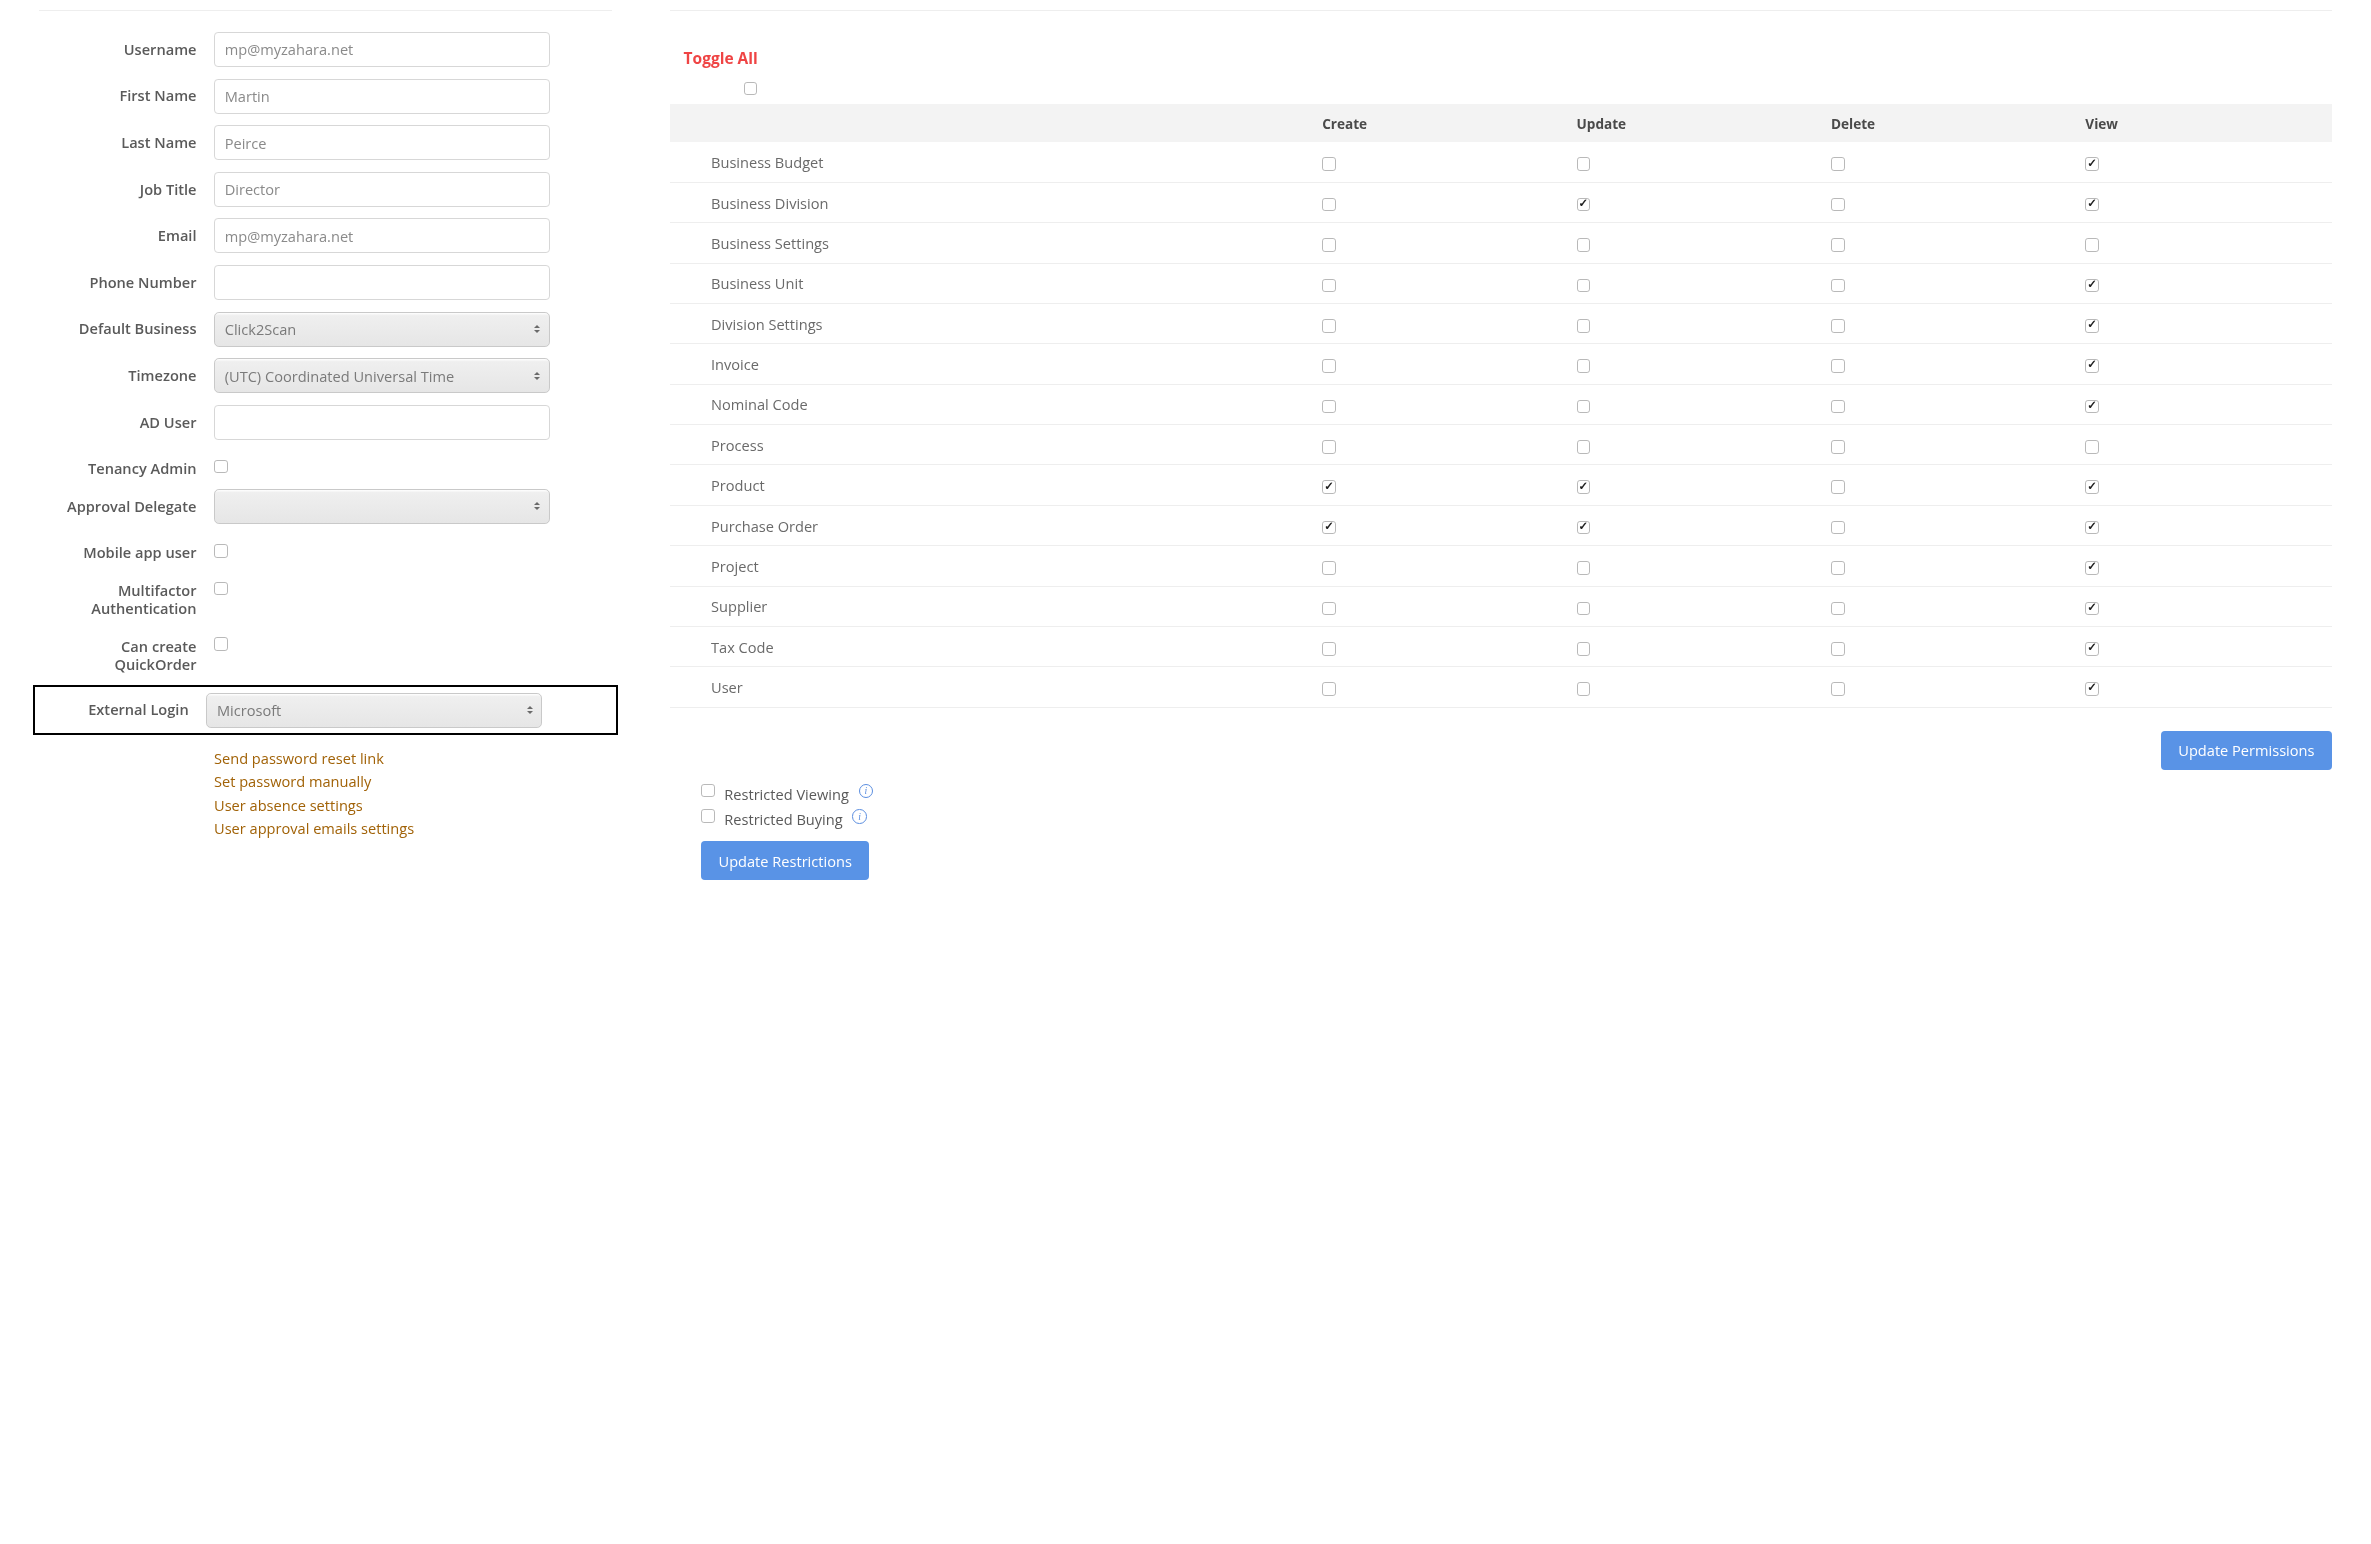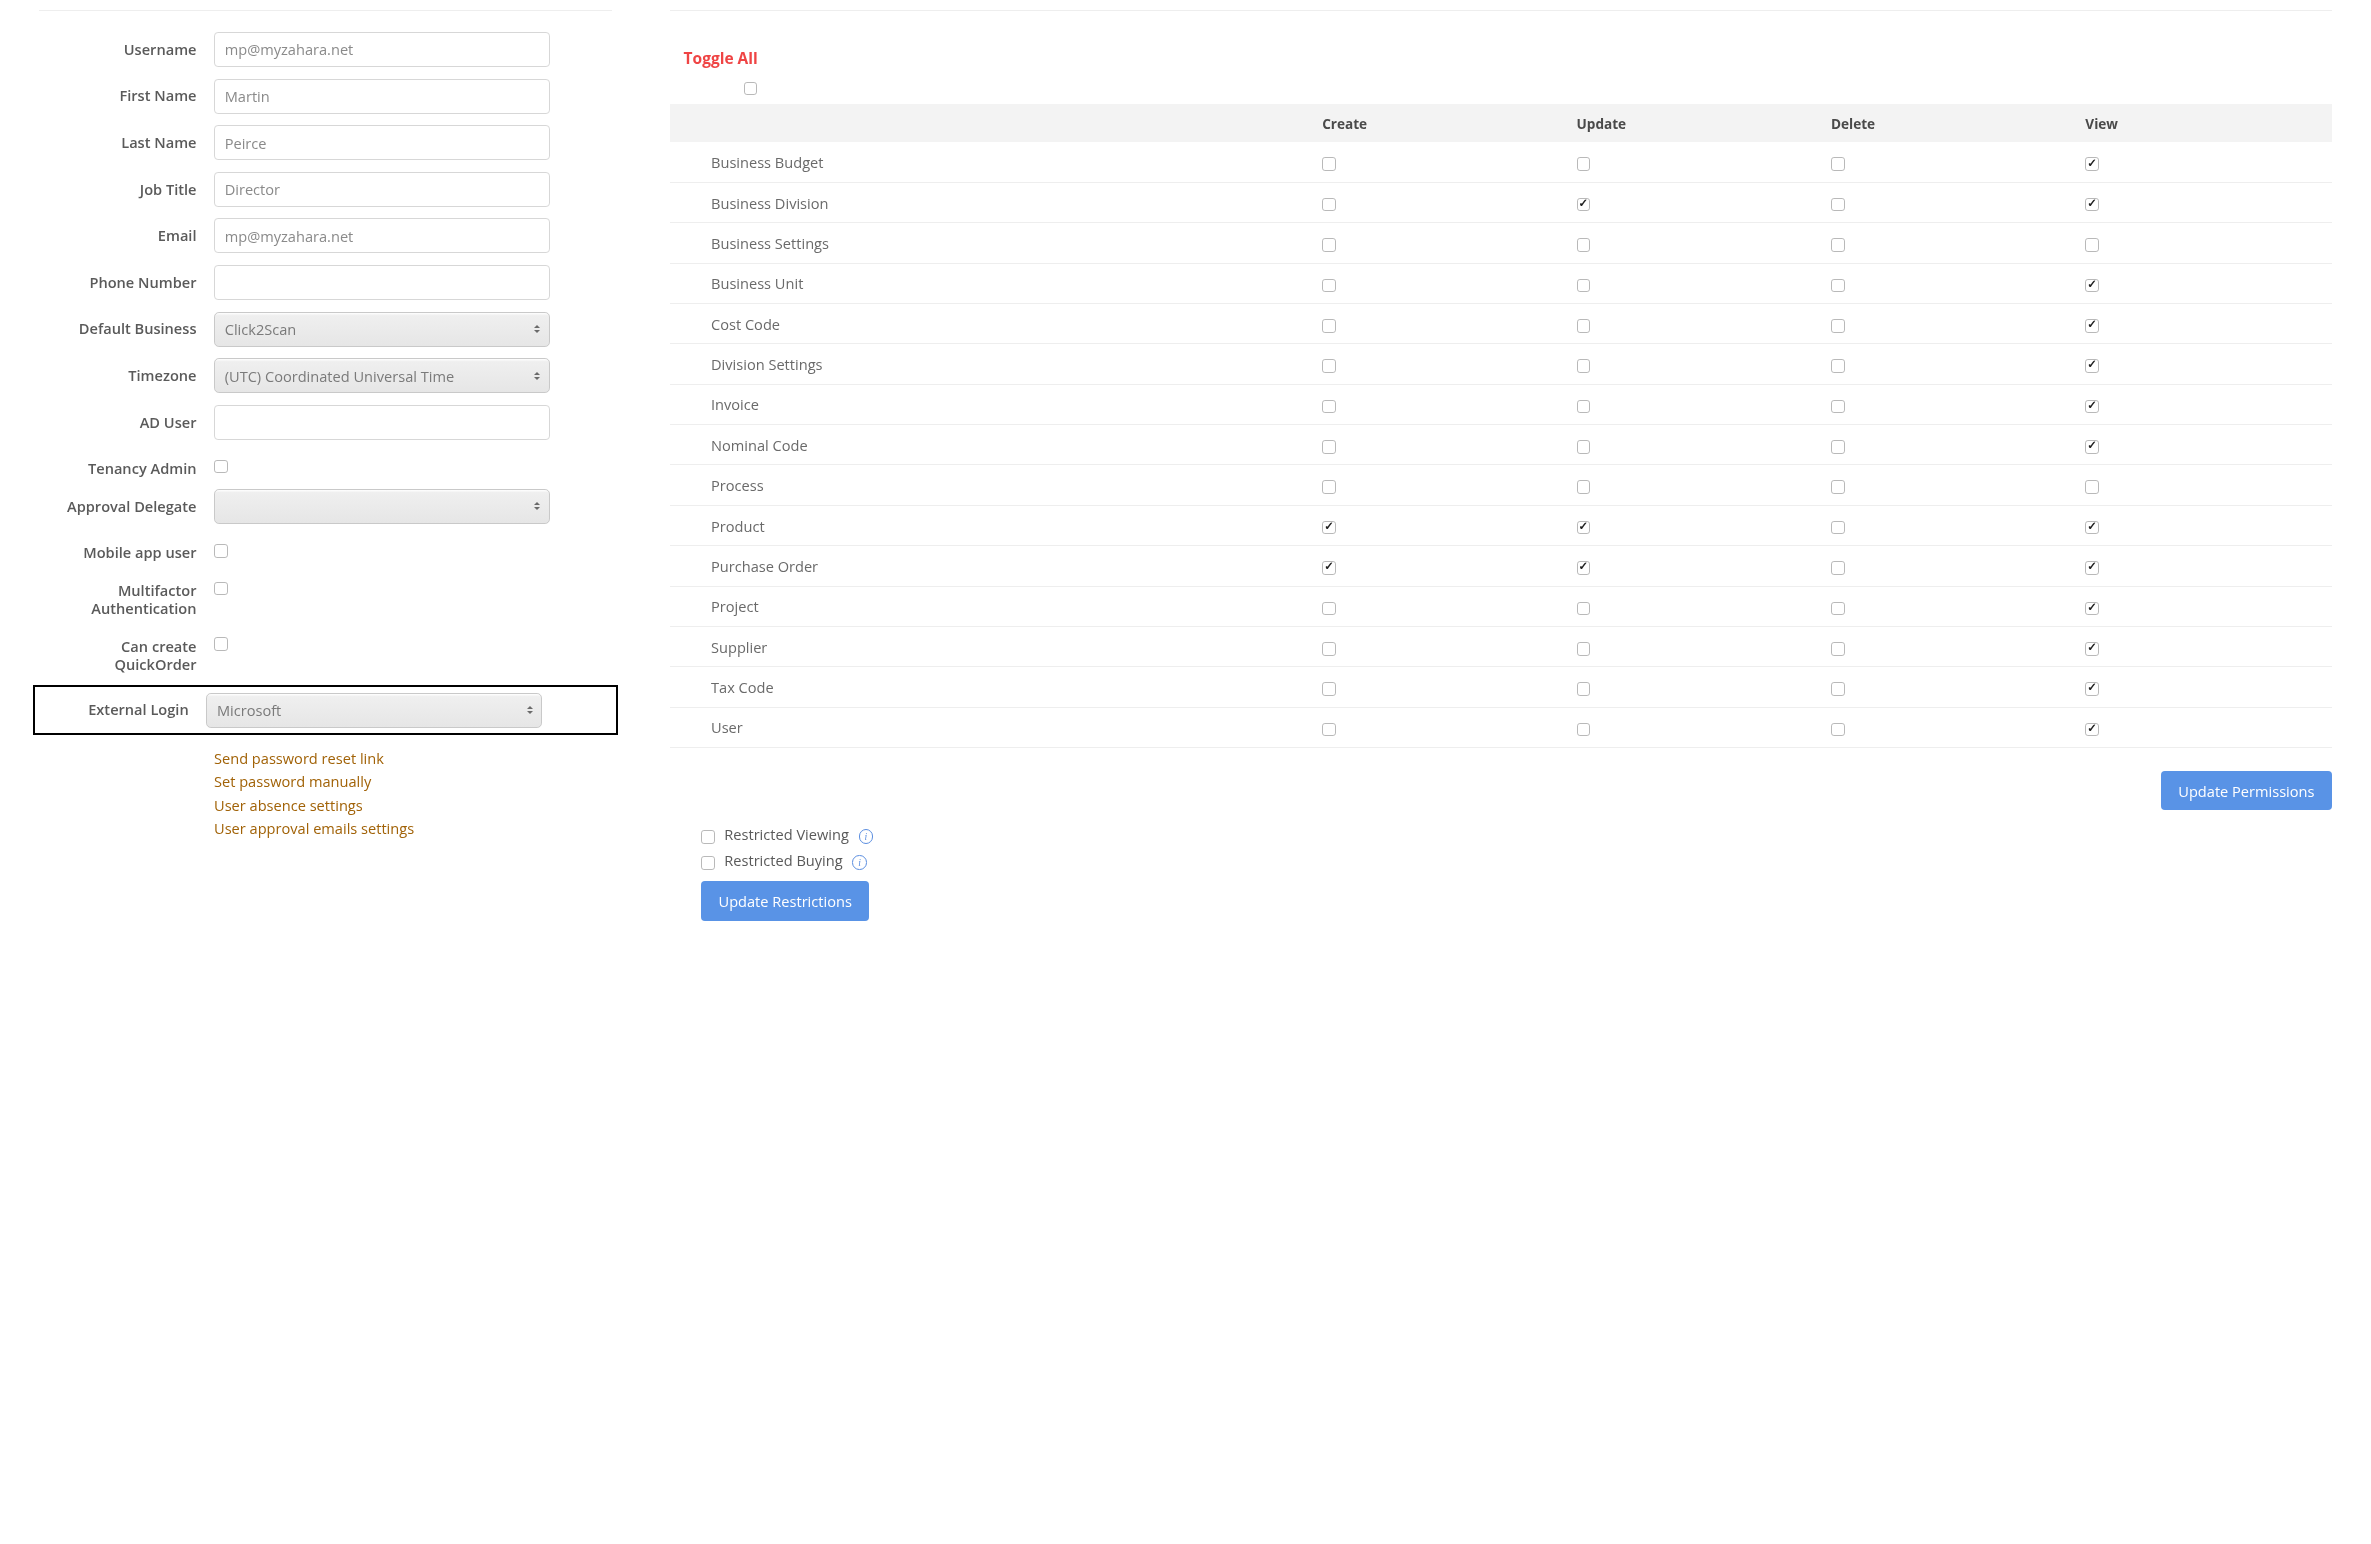--- a/index.html
+++ b/index.html
@@ -182,21 +182,21 @@
     font-family: inherit;
   }
   .btn-primary {
     background: #5993e6;
     color: #fff;
   }
   .update-perm-wrap { text-align: right; margin-top: 23px; }
   .restrictions { margin-top: 13.6px; padding-left: 31px; }
   .restrict-row {
     display: flex;
-    align-items: flex-end;
+    align-items: flex-start;
     gap: 9.7px;
     margin-bottom: 5.8px;
     color: #5a5a5a;
     font-size: 14.6px;
   }
   .info-icon {
     display: inline-flex;
     align-items: center;
     justify-content: center;
     width: 14.6px;
@@ -385,27 +385,20 @@
             <td><input type="checkbox" style=""></td>
           </tr>
           <tr>
             <td>Business Unit</td>
             <td><input type="checkbox" style=""></td>
             <td><input type="checkbox" style=""></td>
             <td><input type="checkbox" style=""></td>
             <td><input type="checkbox" checked="" style=""></td>
           </tr>
           <tr>
-            <td>Cost Code</td>
-            <td><input type="checkbox" style=""></td>
-            <td><input type="checkbox" style=""></td>
-            <td><input type="checkbox" style=""></td>
-            <td><input type="checkbox" checked="" style=""></td>
-          </tr>
-          <tr>
             <td>Division Settings</td>
             <td><input type="checkbox" style=""></td>
             <td><input type="checkbox" style=""></td>
             <td><input type="checkbox" style=""></td>
             <td><input type="checkbox" checked="" style=""></td>
           </tr>
           <tr>
             <td>Invoice</td>
             <td><input type="checkbox" style=""></td>
             <td><input type="checkbox" style=""></td>

